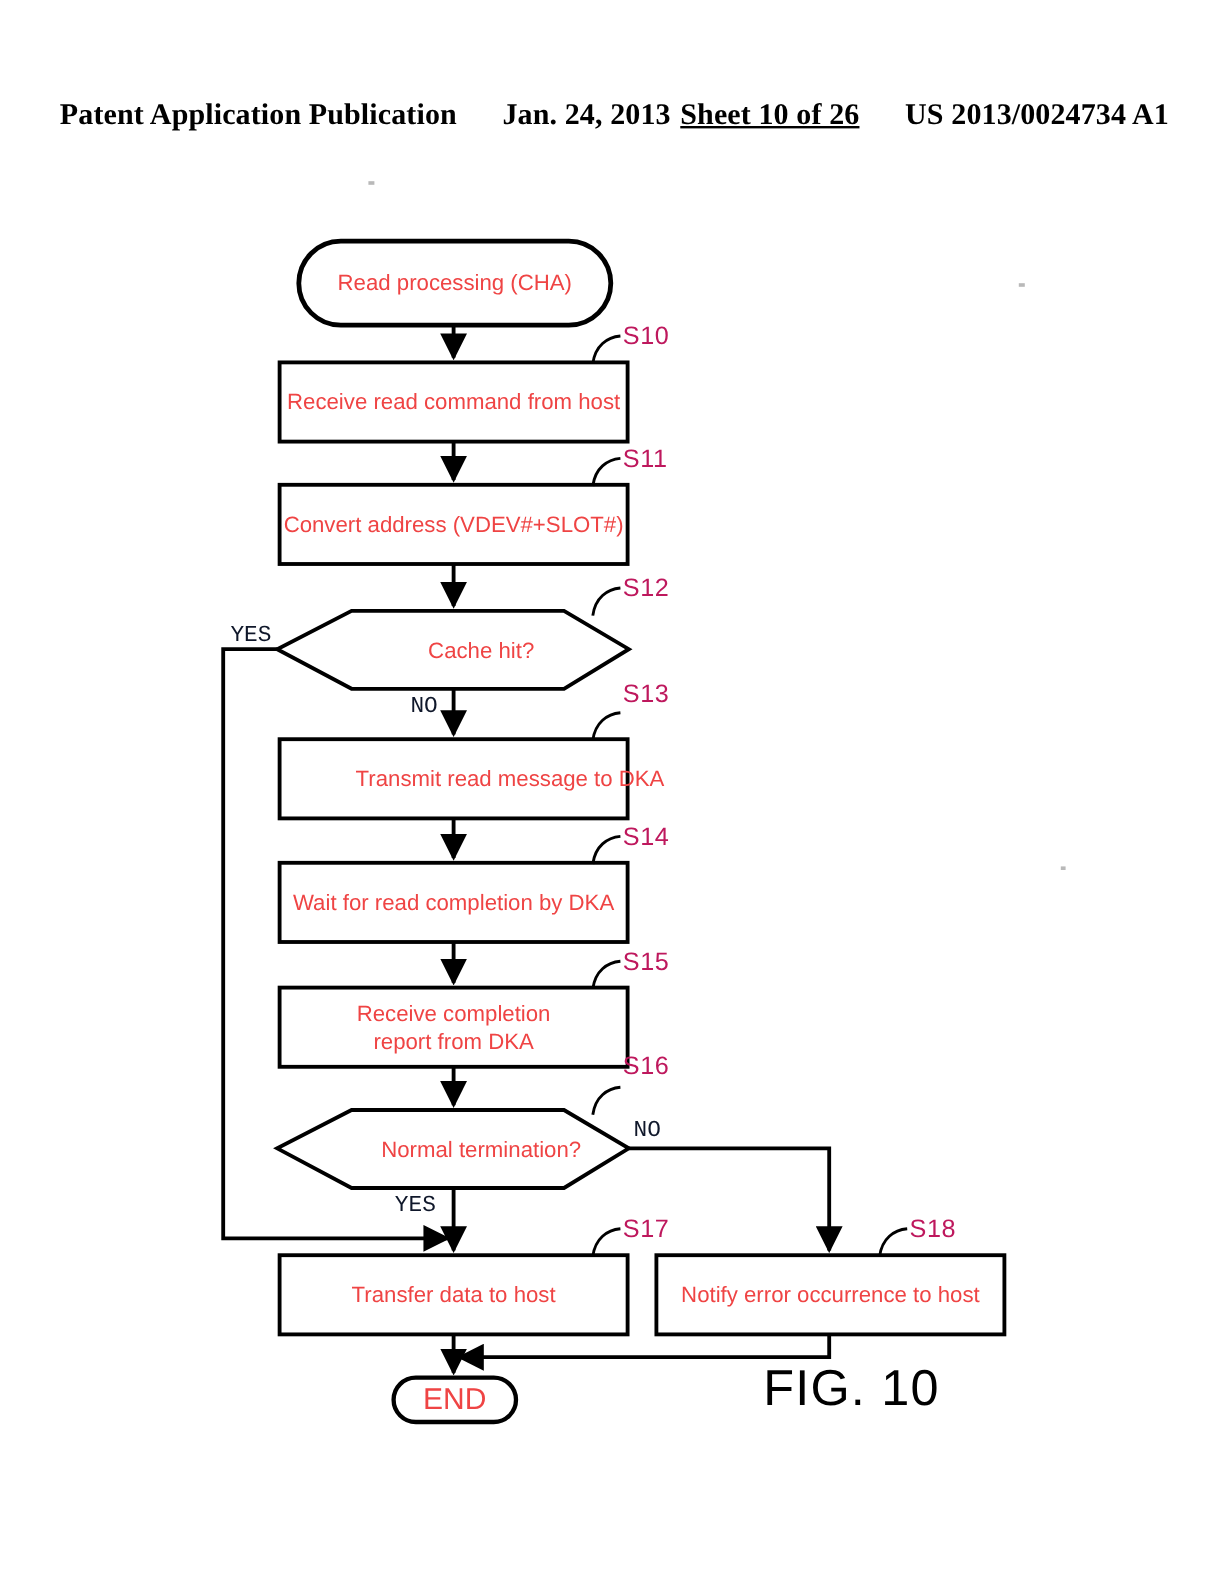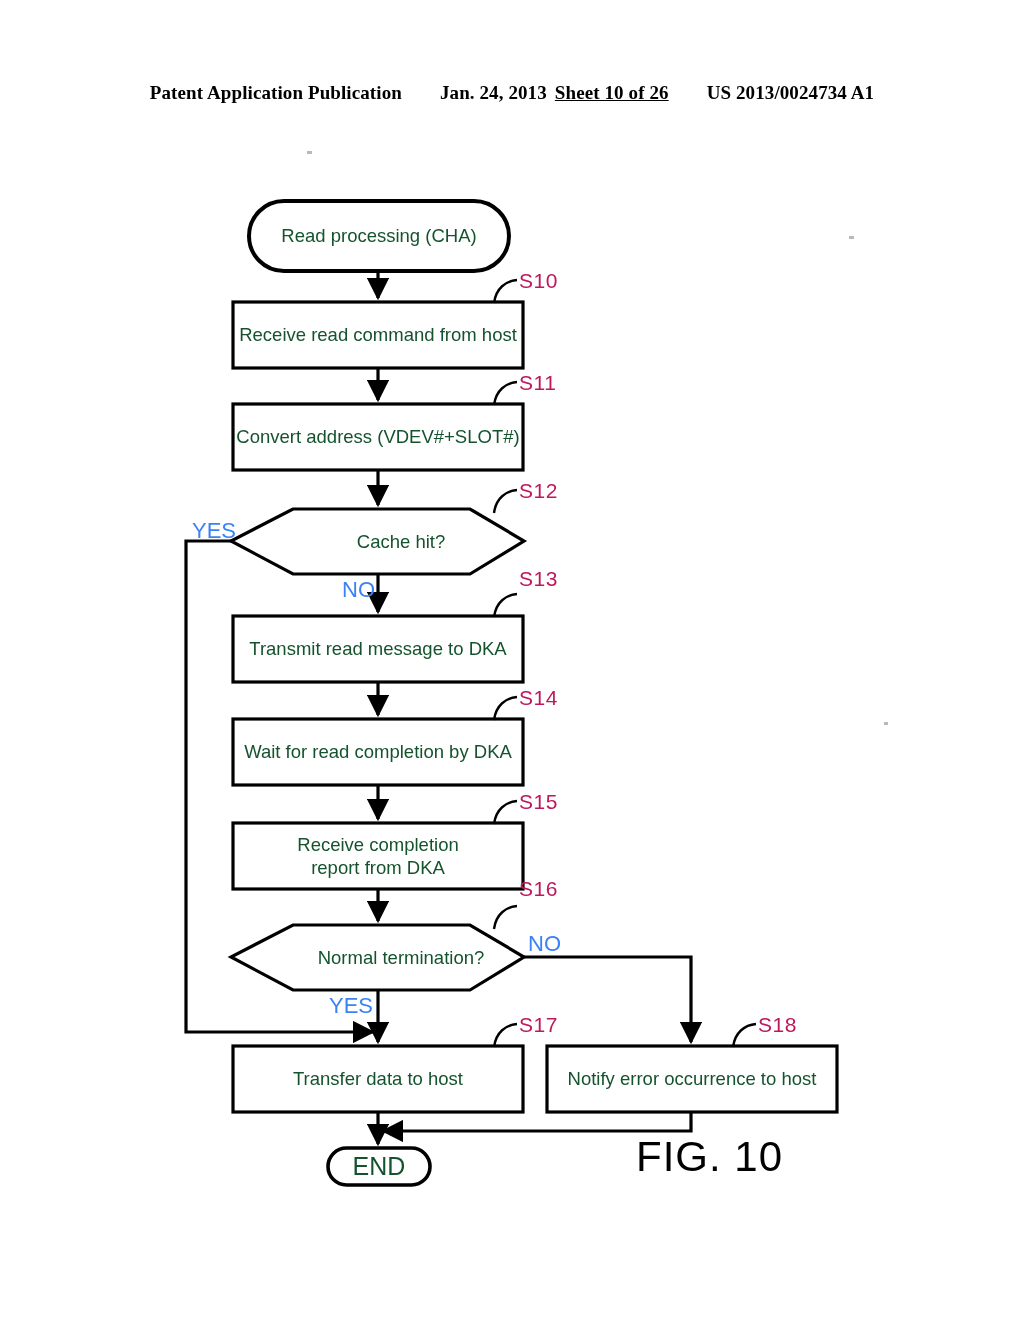--- a/index.html
+++ b/index.html
@@ -25,21 +25,21 @@
     position: absolute;
     left: 0;
     top: 82px;
     width: 1024px;
     height: 28px;
     display: flex;
     align-items: baseline;
     justify-content: center;
     font-family: "Liberation Serif", serif;
     font-weight: bold;
-    font-size: 19px;
+    font-size: 25px;
     letter-spacing: 0.1px;
     white-space: pre;
   }
   #header .h-pub   { margin-right: 38px; }
   #header .h-date  { margin-right: 8px; }
   #header .h-sheet { margin-right: 38px; text-decoration: underline; }
 
   
   #fig-caption {
     position: absolute;
@@ -60,35 +60,35 @@
   
   .node-text {
     position: absolute;
     display: flex;
     align-items: center;
     justify-content: center;
     text-align: center;
     font-size: 18.5px;
     line-height: 1.25;
     font-family: "Liberation Sans", sans-serif;
-    color: #14532d;
+    color: #ef4444;
     pointer-events: none;
   }
   .step-label {
     position: absolute;
     font-size: 21px;
     font-family: "Liberation Sans", sans-serif;
     letter-spacing: 0.5px;
     color: #be185d;
   }
   .branch-label {
     position: absolute;
-    font-size: 22px;
-    font-family: Liberation Sans, sans-serif;
-    color: #3b82f6;
+    font-size: 19px;
+    font-family: Liberation Mono, monospace;
+    color: #0f172a;
   }
   .speck {
     position: absolute;
     background: #b9b9b9;
   }
 </style>
 </head>
 <body>
 
 <div id="page">
@@ -174,21 +174,21 @@
   </svg>
 
   <div class="node-text" style="left:249px; top:201px; width:260px; height:70px;">Read processing (CHA)</div>
 
   <div class="node-text" style="left:233px; top:302px; width:290px; height:66px;">Receive read command from host</div>
 
   <div class="node-text" style="left:233px; top:404px; width:290px; height:66px;">Convert address (VDEV#+SLOT#)</div>
 
   <div class="node-text" style="left:256px; top:509px; width:290px; height:65px;">Cache hit?</div>
 
-  <div class="node-text" style="left:233px; top:616px; width:290px; height:66px;">Transmit read message to DKA</div>
+  <div class="node-text" style="left:233px; top:616px; width:290px; height:66px;padding-left:47px;">Transmit read message to DKA</div>
 
   <div class="node-text" style="left:233px; top:719px; width:290px; height:66px;">Wait for read completion by DKA</div>
 
   <div class="node-text" style="left:233px; top:823px; width:290px; height:66px; flex-direction:column;">
     <span>Receive completion</span>
     <span>report from DKA</span>
   </div>
 
   <div class="node-text" style="left:256px; top:925px; width:290px; height:65px;">Normal termination?</div>
 

